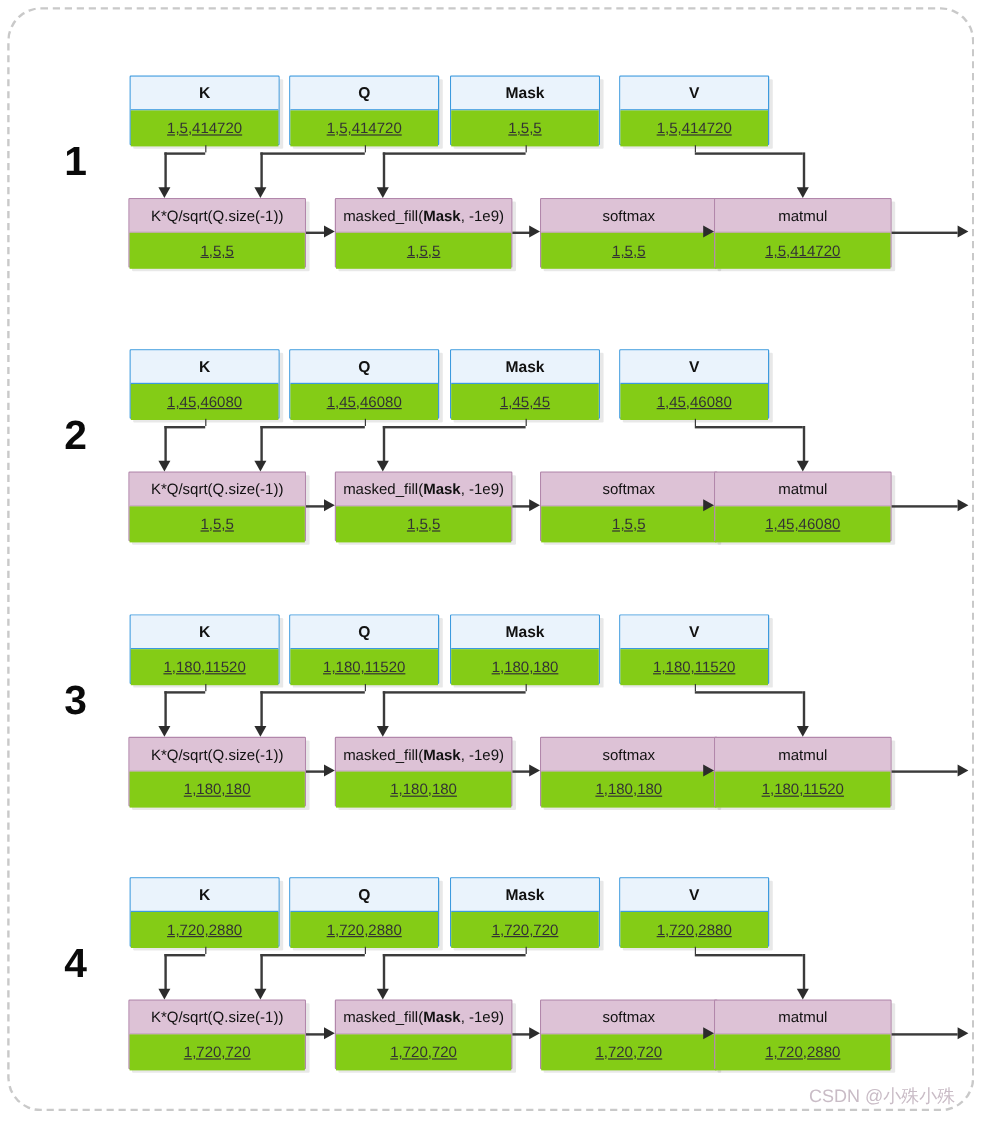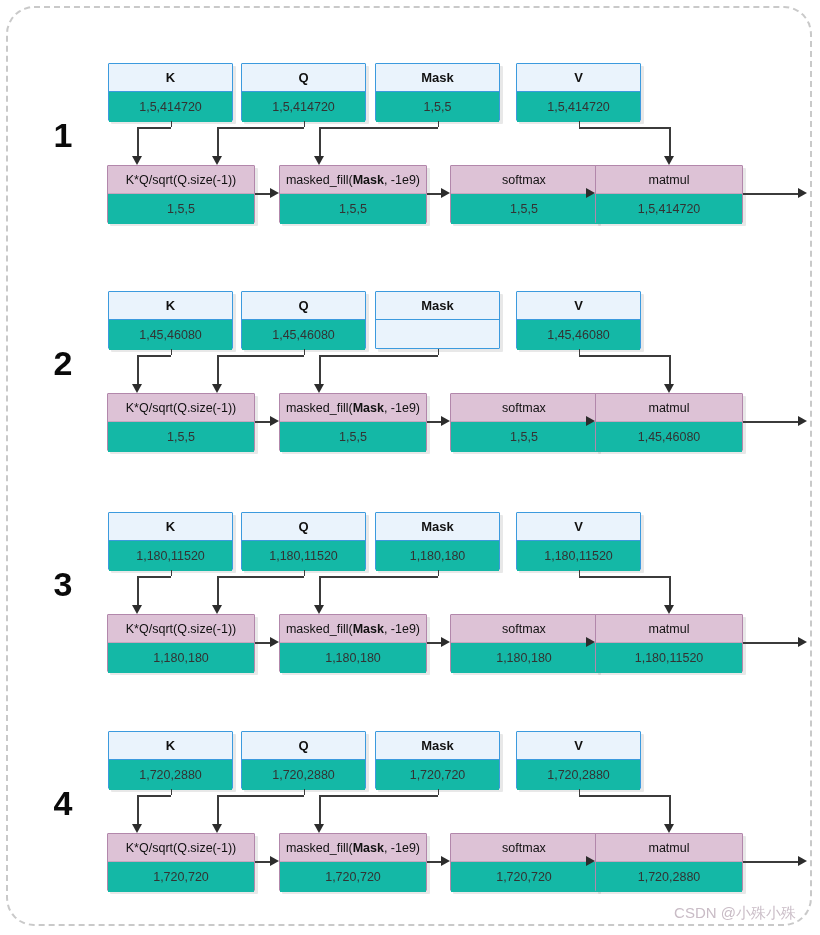--- a/index.html
+++ b/index.html
@@ -64,23 +64,24 @@
     color: #111111;
     white-space: nowrap;
     overflow: hidden;
   }
   .node .cell-value {
     height: 30px;
     line-height: 30px;
     text-align: center;
     font-size: 12.5px;
     color: #333333;
-    background: #14b8a6;
+    background: #84cc16;
     white-space: nowrap;
     overflow: hidden;
+    text-decoration: underline;
   }
 
   
   .node.tensor {
     width: 125px;
     height: 58px;
     border: 1.6px solid #3c9ade;
     background: #eaf3fc;
     box-shadow: 3px 3px 0 rgba(0,0,0,0.09);
   }
@@ -207,20 +208,21 @@
         <div class="node tensor" style="left: 108px; top: 8px; width: 125px;">
           <div class="cell-title">K</div>
           <div class="cell-value">1,45,46080</div>
         </div>
         <div class="node tensor" style="left: 241px; top: 8px; width: 125px;">
           <div class="cell-title">Q</div>
           <div class="cell-value">1,45,46080</div>
         </div>
         <div class="node tensor" style="left: 375px; top: 8px; width: 125px;">
           <div class="cell-title">Mask</div>
+          <div class="cell-value">1,45,45</div>
         </div>
         <div class="node tensor" style="left: 516px; top: 8px; width: 125px;">
           <div class="cell-title">V</div>
           <div class="cell-value">1,45,46080</div>
         </div>
         <div class="node op" style="left: 107px; top: 110px; width: 148px;">
           <div class="cell-title">K*Q/sqrt(Q.size(-1))</div>
           <div class="cell-value">1,5,5</div>
         </div>
         <div class="node op" style="left: 279px; top: 110px; width: 148px;">

